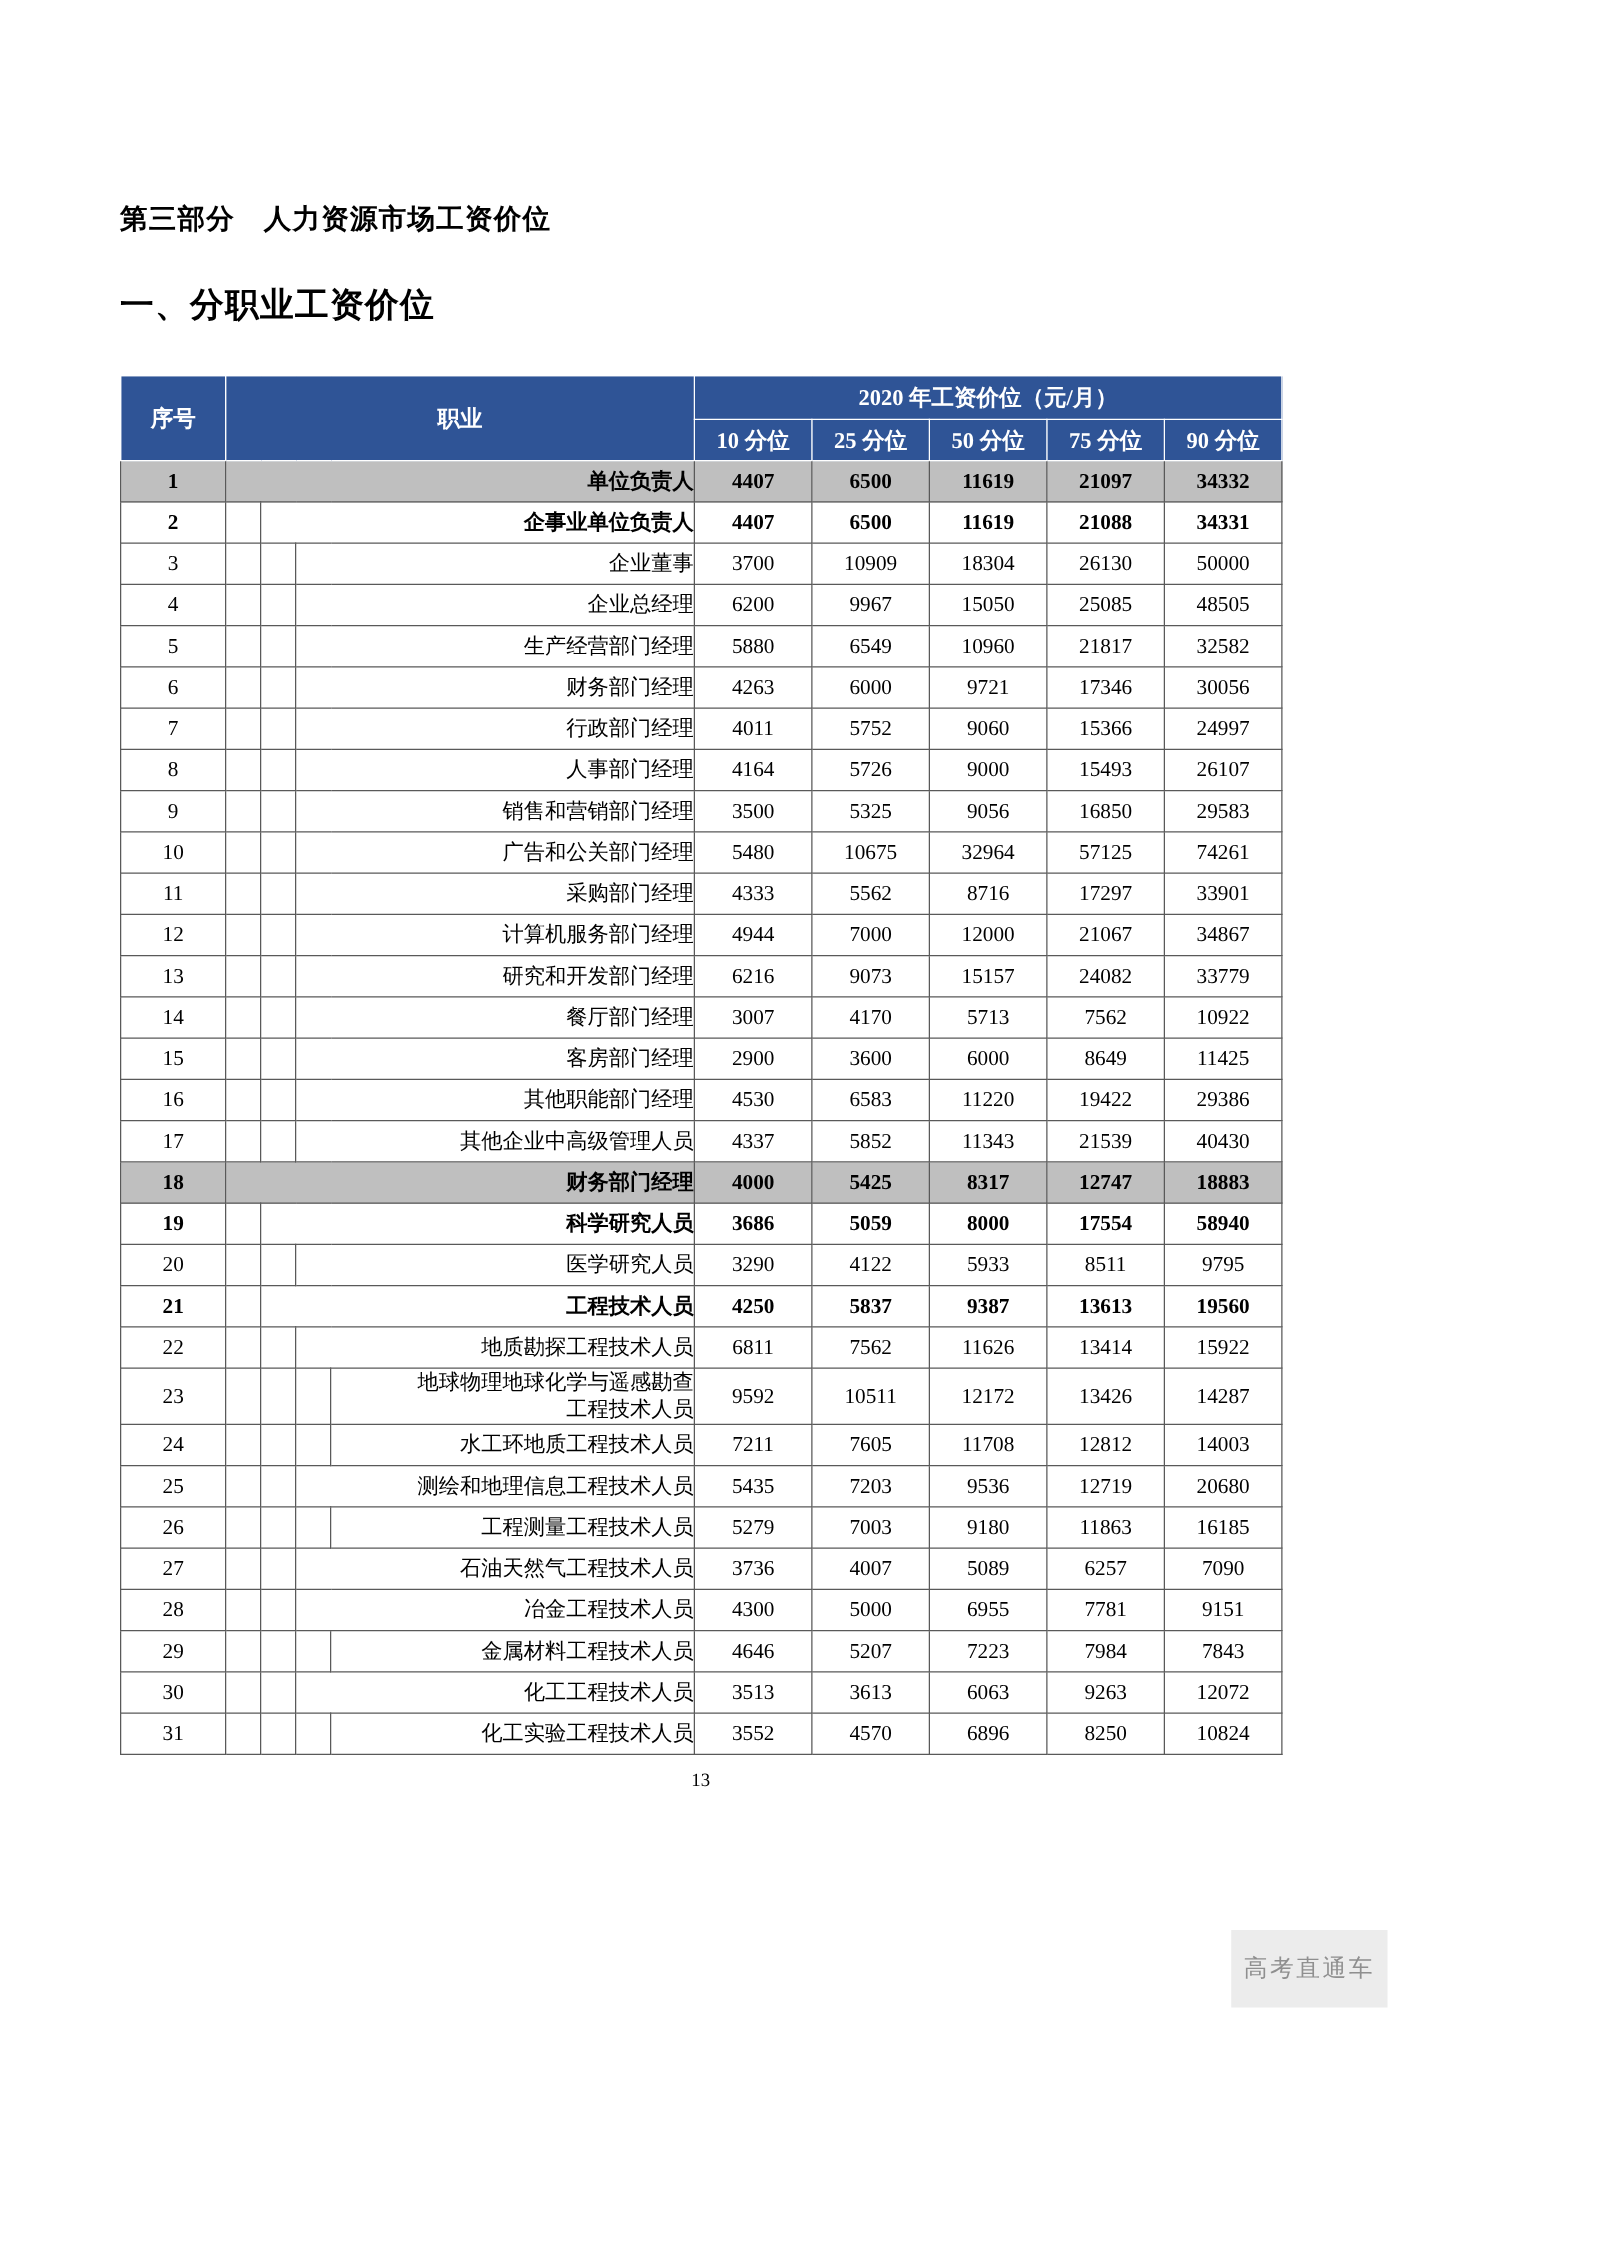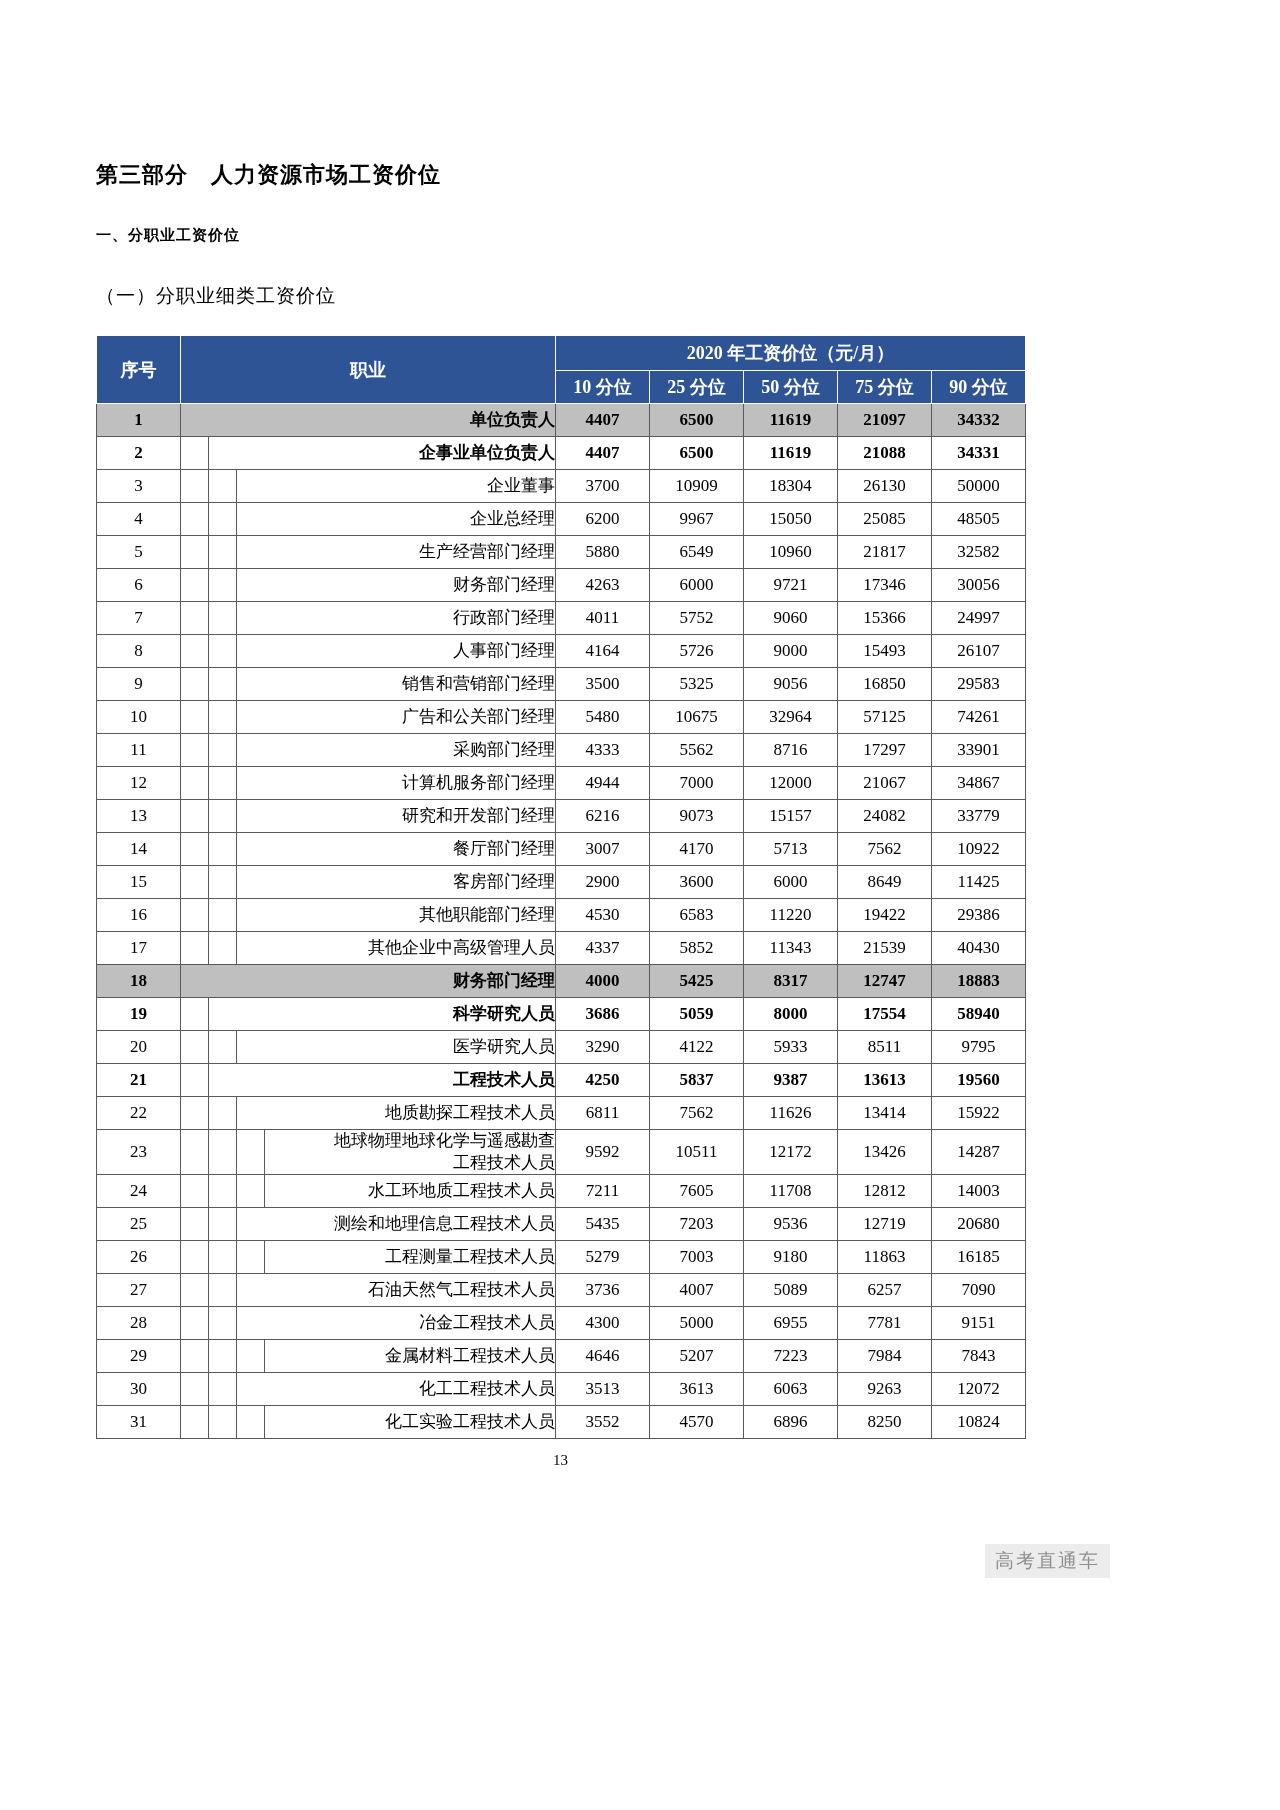--- a/index.html
+++ b/index.html
@@ -13,21 +13,21 @@
   }
   .content { padding: 160px 0 0 96px; width: 1025px; }
 
   .h1 {
     font-family: Liberation Sans, sans-serif;
     font-size: 22px; font-weight: bold; margin-bottom: 36px;
     letter-spacing: 1px;
   }
   .h2 {
     font-family: "Liberation Sans", "DejaVu Sans", sans-serif;
-    font-size: 15px; font-weight: bold; margin-bottom: 38px;
+    font-size: 27px; font-weight: bold; margin-bottom: 38px;
     letter-spacing: 1px;
   }
   .h3 {
     font-size: 19px; font-weight: normal; margin-bottom: 26px;
     letter-spacing: 1px;
   }
 
   table.wage {
     border-collapse: collapse; table-layout: fixed;
     width: 929px; font-size: 17px; padding-left: 27px;
@@ -53,32 +53,31 @@
   .cell-val { text-align: center; }
   tr.row-section { background: var(--section-bg, #BFBFBF); font-weight: bold; }
   tr.row-sub { font-weight: bold; }
 
   .page-number { width: 929px; text-align: center; margin-top: 13px; font-size: 15px; }
 
   .watermark {
     position: absolute; top: 1544px; right: 170px;
     font-size: 19px; color: #8f8f8f;
     background: #ececec;
-    padding: 4px 10px;
+    padding: 18px 10px;
     font-family: "Liberation Sans", "DejaVu Sans", sans-serif;
     letter-spacing: 2px;
   }
 </style>
 </head>
 <body>
 
 <div class="content">
   <div class="h1">第三部分　人力资源市场工资价位</div>
   <div class="h2">一、分职业工资价位</div>
-  <div class="h3">（一）分职业细类工资价位</div>
 
   <table class="wage">
     <colgroup>
       <col style="width:84px">
       <col style="width:28px">
       <col style="width:28px">
       <col style="width:28px">
       <col style="width:291px">
       <col style="width:94px">
       <col style="width:94px">

